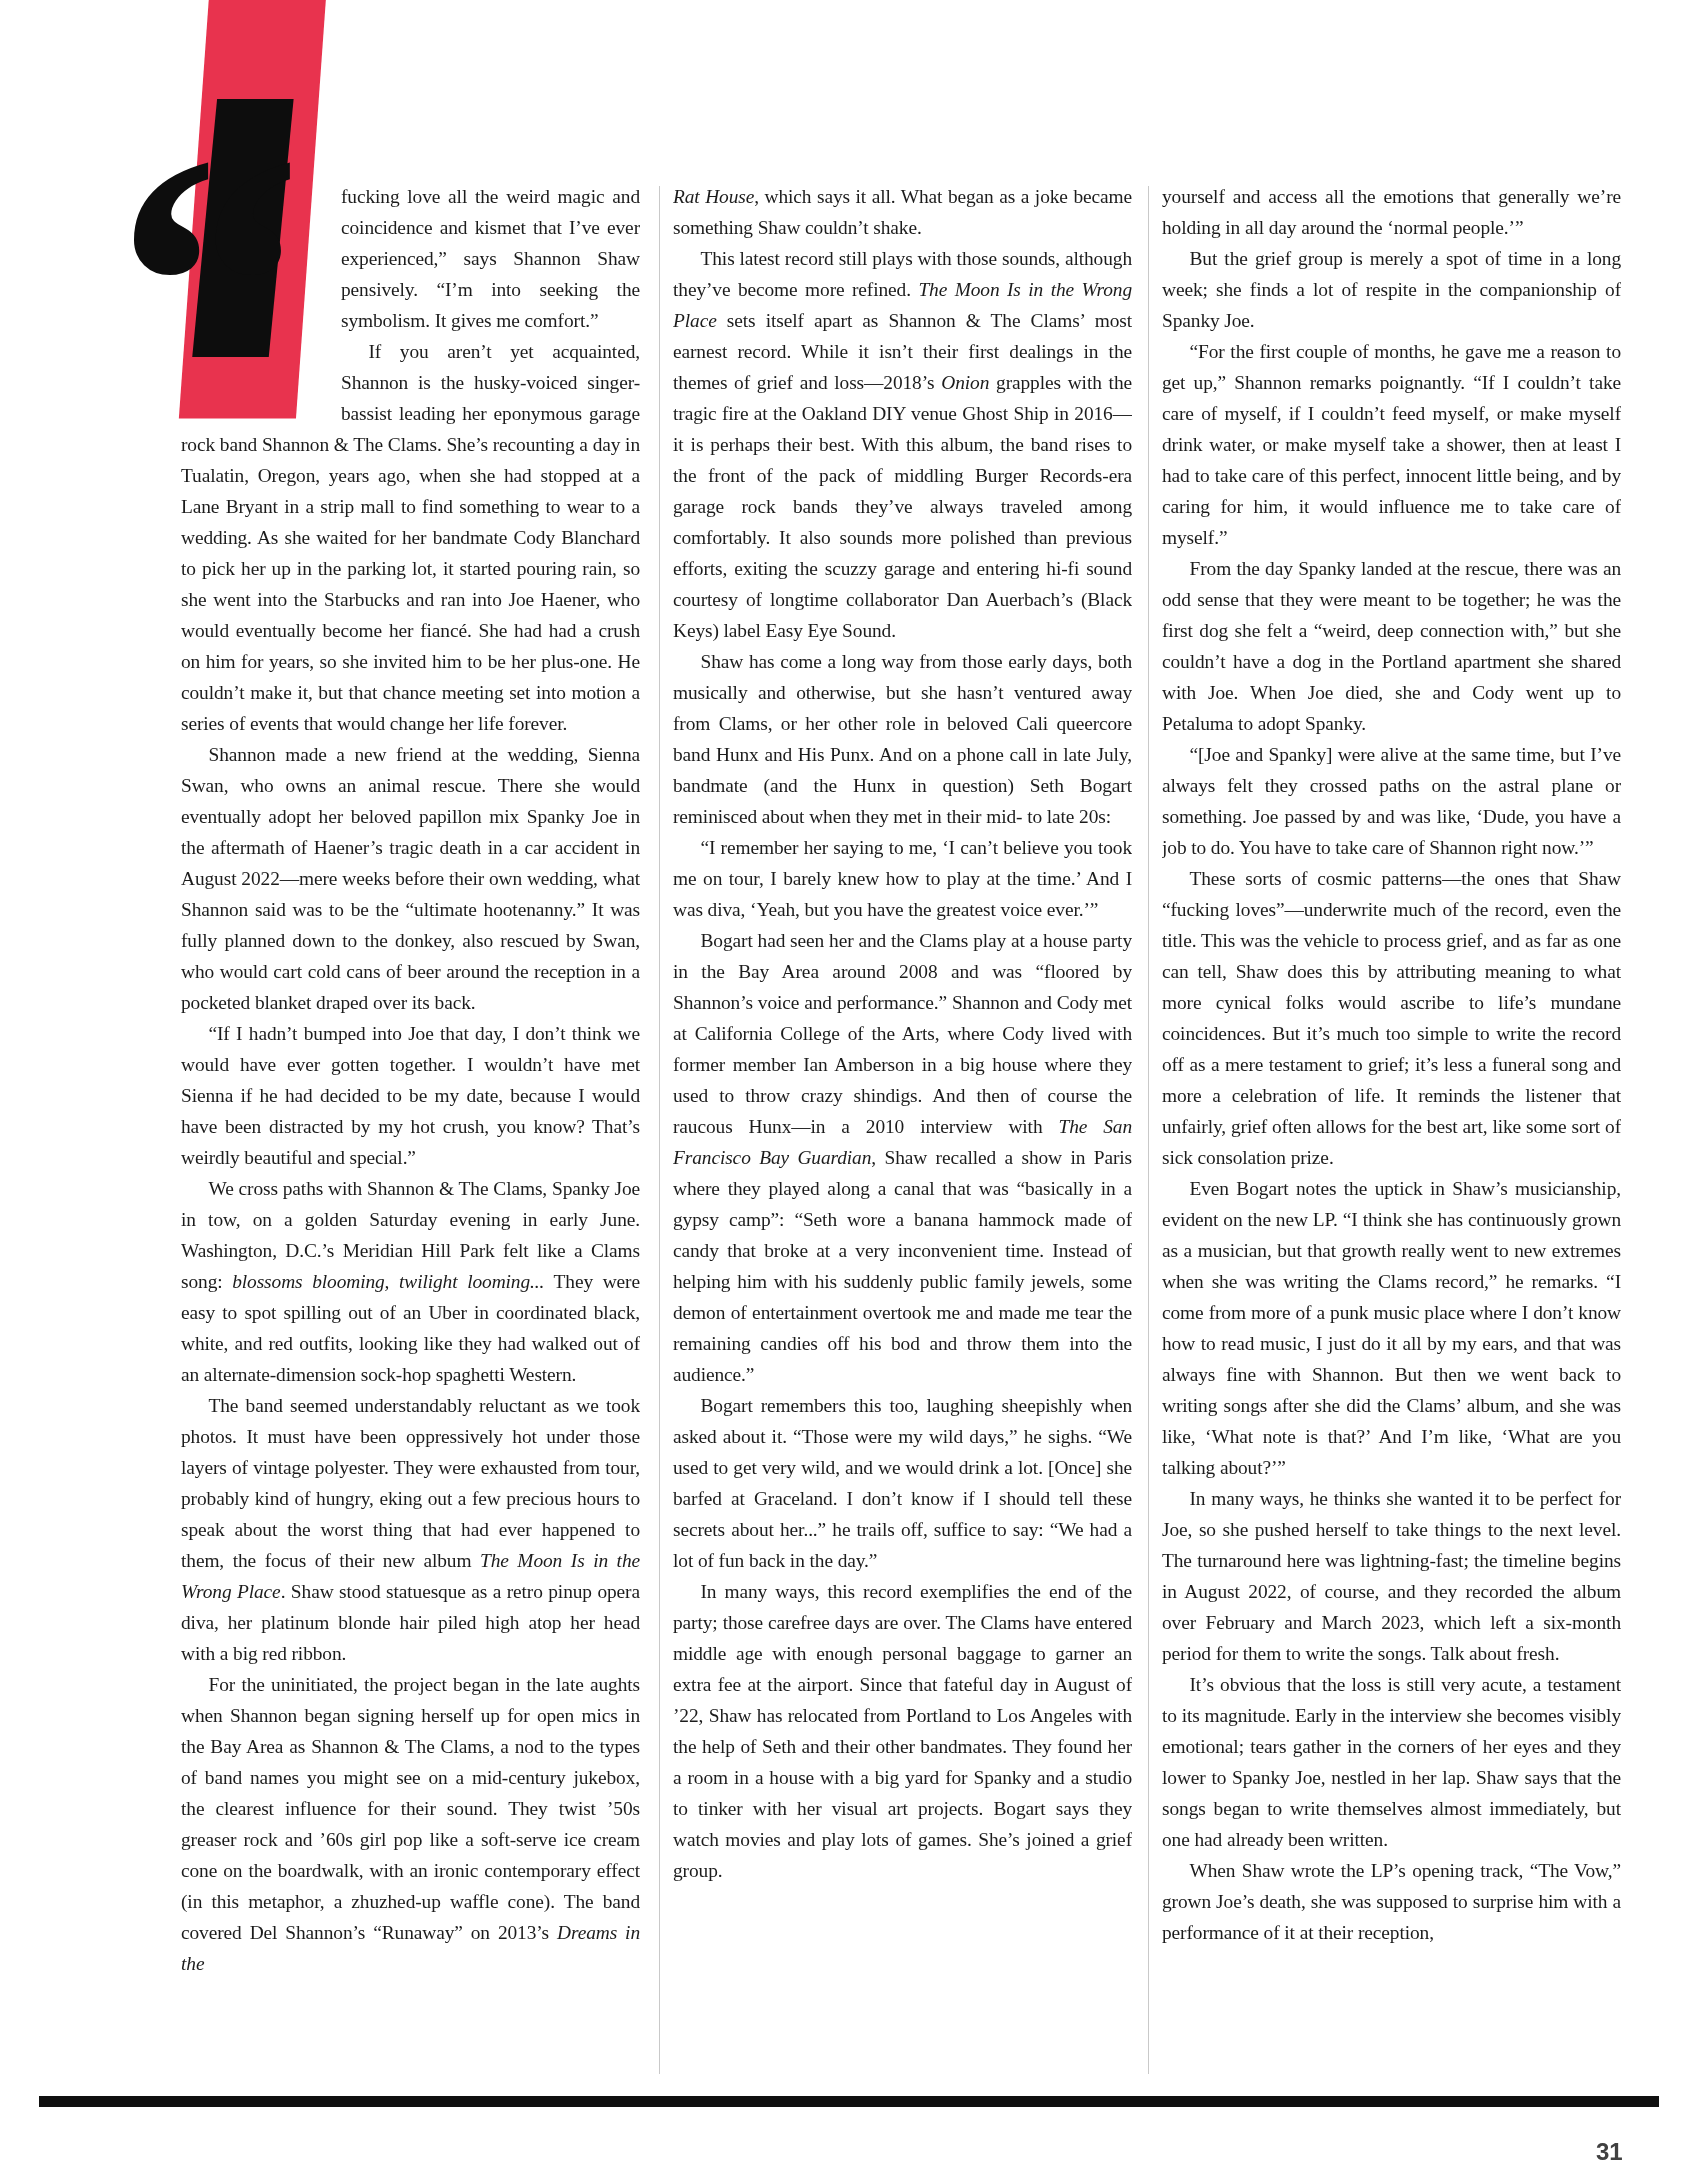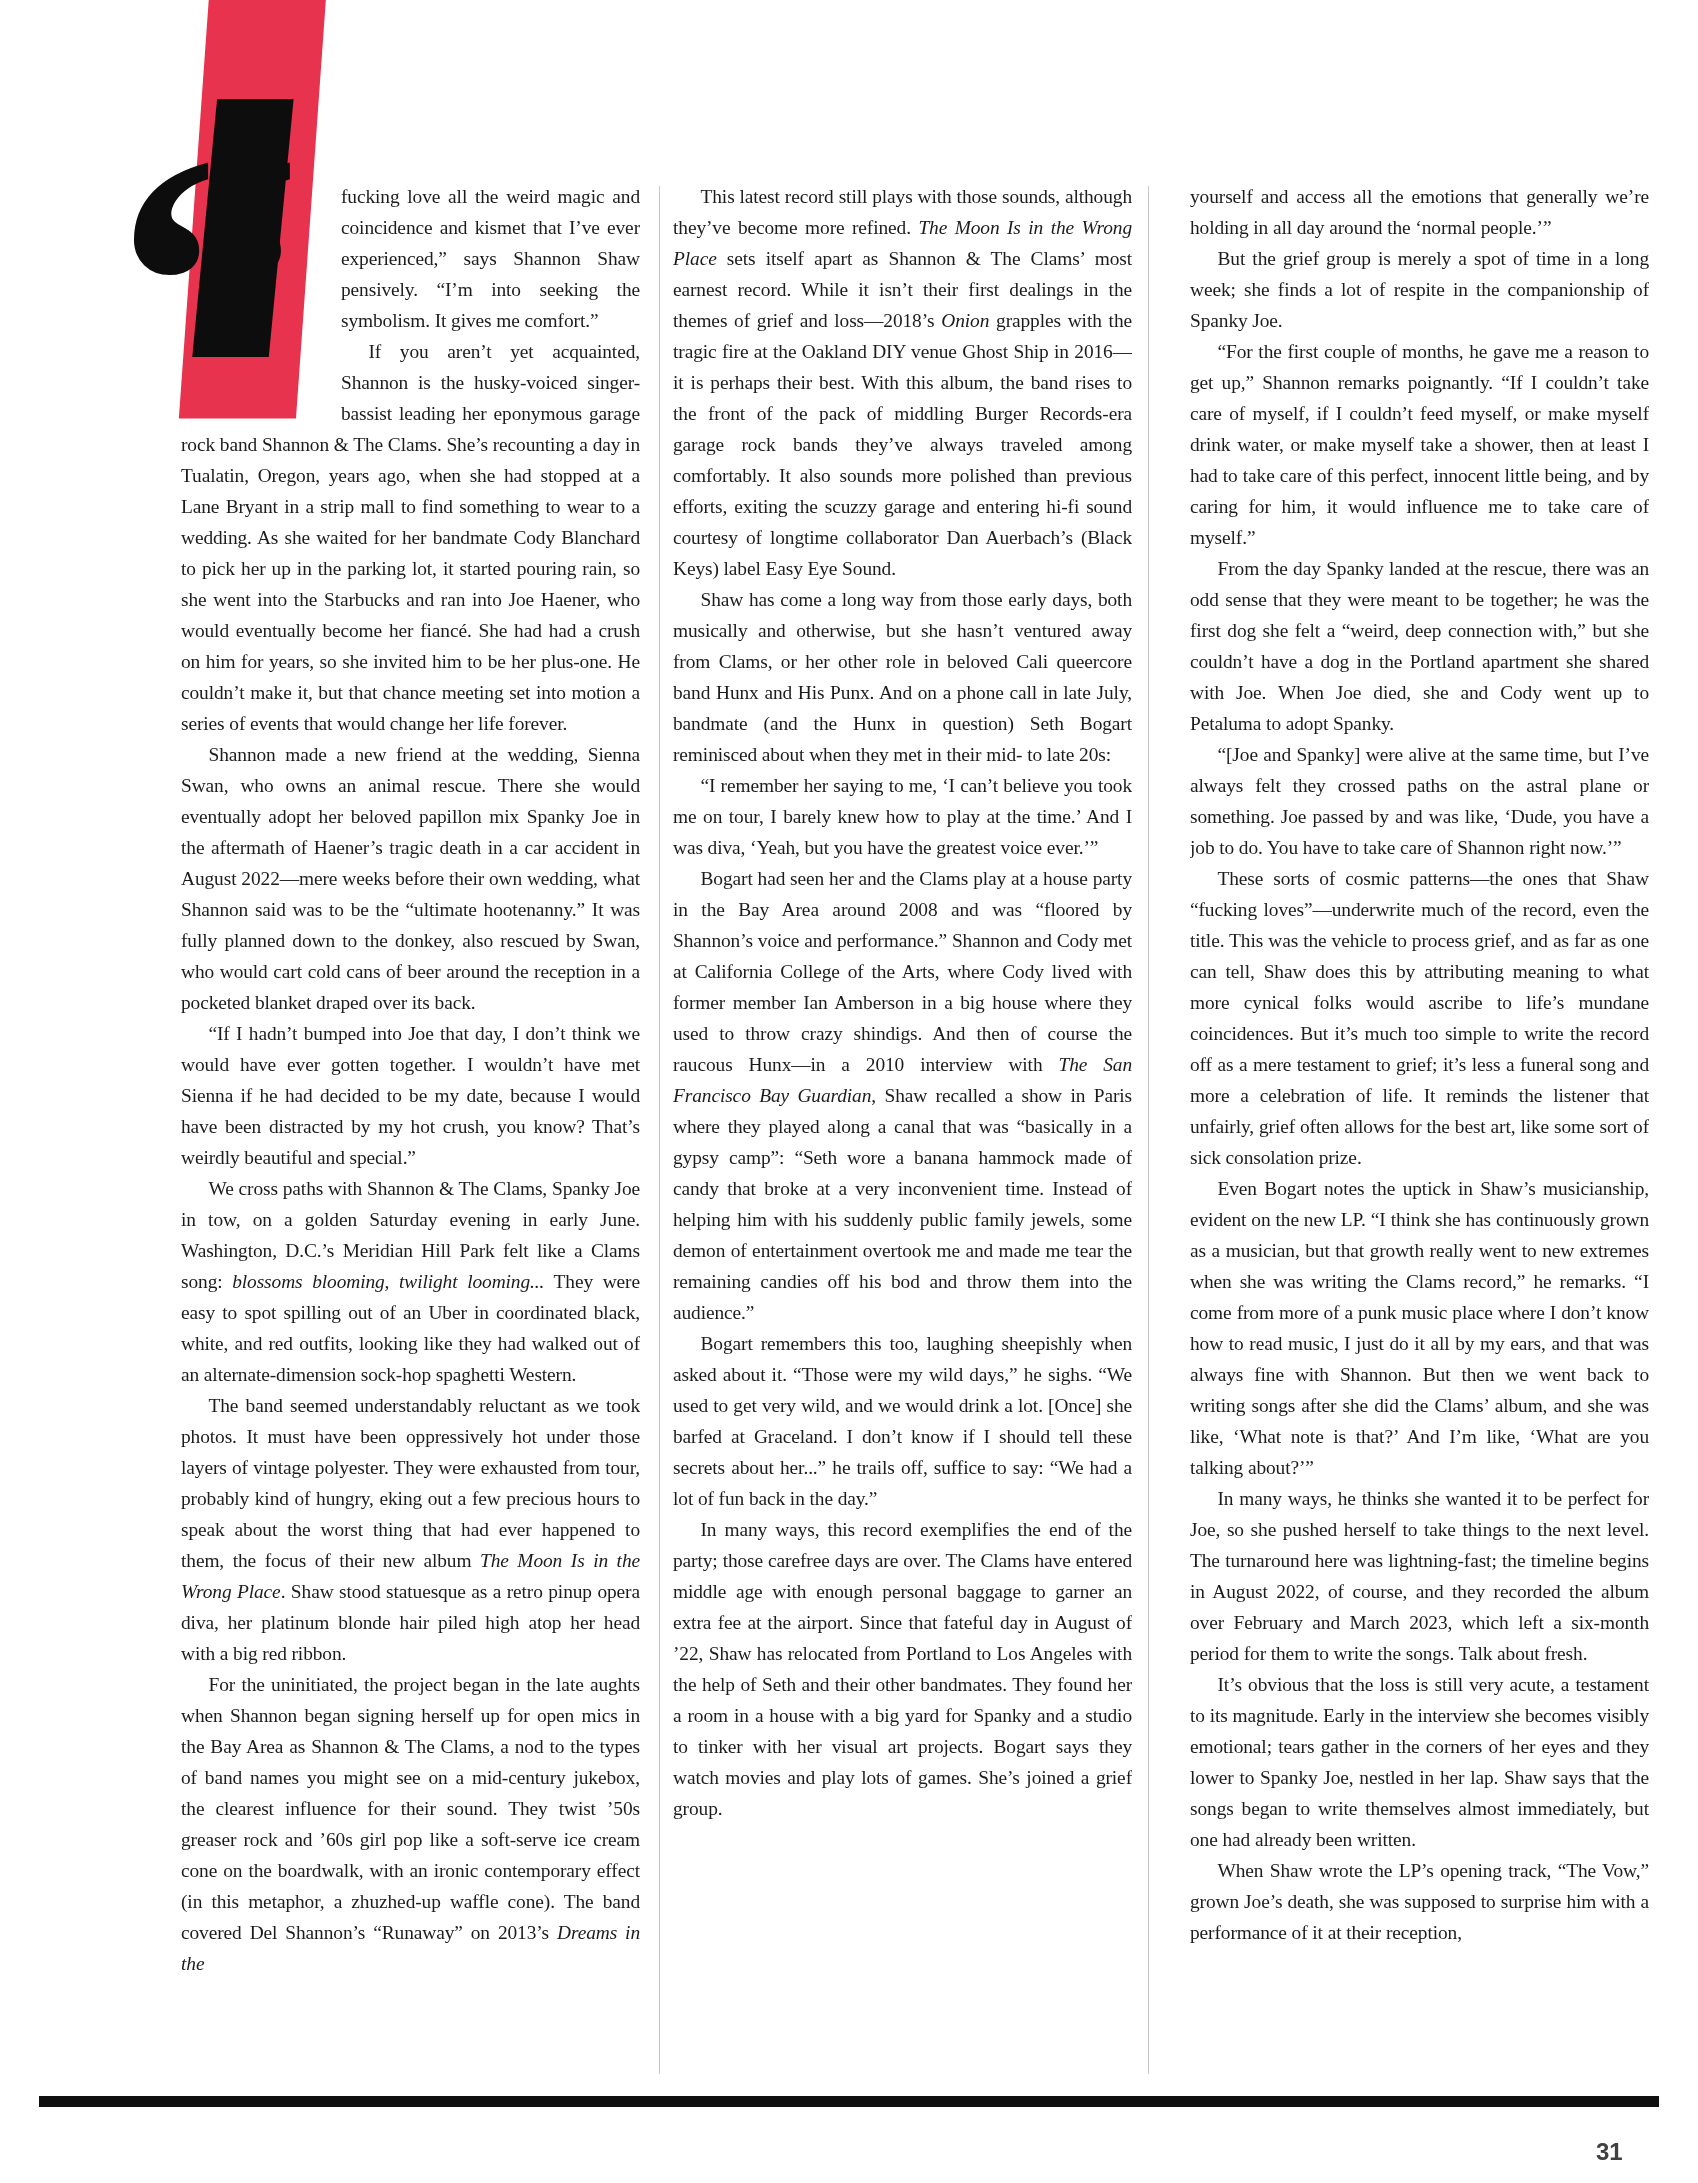--- a/index.html
+++ b/index.html
@@ -55,21 +55,21 @@
     height: 1908px;
     overflow: hidden;
     text-align: justify;
     font-size: 19.4px;
     line-height: 31px;
     letter-spacing: -0.1px;
     hyphens: auto;
   }
   #col-0 { left: 181px; }
   #col-1 { left: 673px; }
-  #col-2 { left: 1190px; }
+  #col-2 { left: 1162px; }
   .col p { margin: 0; }
   .col p.indent { text-indent: 27.5px; }
 
   .dropcap-spacer {
     float: left;
     width: 160px;
     height: 228px;
   }
 
   .vrule {
@@ -116,20 +116,21 @@
   <p class="para">fucking love all the weird magic and coincidence and kismet that I’ve ever experienced,” says Shannon Shaw pensively. “I’m into seeking the symbolism. It gives me comfort.”</p>
       <p class="para indent">If you aren’t yet acquainted, Shannon is the husky-voiced singer-bassist leading her eponymous garage rock band Shannon &amp; The Clams. She’s recounting a day in Tualatin, Oregon, years ago, when she had stopped at a Lane Bryant in a strip mall to find something to wear to a wedding. As she waited for her bandmate Cody Blanchard to pick her up in the parking lot, it started pouring rain, so she went into the Starbucks and ran into Joe Haener, who would eventually become her fiancé. She had had a crush on him for years, so she invited him to be her plus-one. He couldn’t make it, but that chance meeting set into motion a series of events that would change her life forever.</p>
       <p class="para indent">Shannon made a new friend at the wedding, Sienna Swan, who owns an animal rescue. There she would eventually adopt her beloved papillon mix Spanky Joe in the aftermath of Haener’s tragic death in a car accident in August 2022—mere weeks before their own wedding, what Shannon said was to be the “ultimate hootenanny.” It was fully planned down to the donkey, also rescued by Swan, who would cart cold cans of beer around the reception in a pocketed blanket draped over its back.</p>
       <p class="para indent">“If I hadn’t bumped into Joe that day, I don’t think we would have ever gotten together. I wouldn’t have met Sienna if he had decided to be my date, because I would have been distracted by my hot crush, you know? That’s weirdly beautiful and special.”</p>
       <p class="para indent">We cross paths with Shannon &amp; The Clams, Spanky Joe in tow, on a golden Saturday evening in early June. Washington, D.C.’s Meridian Hill Park felt like a Clams song: <i>blossoms blooming, twilight looming...</i> They were easy to spot spilling out of an Uber in coordinated black, white, and red outfits, looking like they had walked out of an alternate-dimension sock-hop spaghetti Western.</p>
       <p class="para indent">The band seemed understandably reluctant as we took photos. It must have been oppressively hot under those layers of vintage polyester. They were exhausted from tour, probably kind of hungry, eking out a few precious hours to speak about the worst thing that had ever happened to them, the focus of their new album <i>The Moon Is in the Wrong Place</i>. Shaw stood statuesque as a retro pinup opera diva, her platinum blonde hair piled high atop her head with a big red ribbon.</p>
       <p class="para indent">For the uninitiated, the project began in the late aughts when Shannon began signing herself up for open mics in the Bay Area as Shannon &amp; The Clams, a nod to the types of band names you might see on a mid-century jukebox, the clearest influence for their sound. They twist ’50s greaser rock and ’60s girl pop like a soft-serve ice cream cone on the boardwalk, with an ironic contemporary effect (in this metaphor, a zhuzhed-up waffle cone). The band covered Del Shannon’s “Runaway” on 2013’s <i>Dreams in the</i></p>
     </div>
   <div class="vrule" id="rule-1"></div>
   <div class="col" id="col-1">
+      <p class="para"><i>Rat House</i>, which says it all. What began as a joke became something Shaw couldn’t shake.</p>
       <p class="para indent">This latest record still plays with those sounds, although they’ve become more refined. <i>The Moon Is in the Wrong Place</i> sets itself apart as Shannon &amp; The Clams’ most earnest record. While it isn’t their first dealings in the themes of grief and loss—2018’s <i>Onion</i> grapples with the tragic fire at the Oakland DIY venue Ghost Ship in 2016—it is perhaps their best. With this album, the band rises to the front of the pack of middling Burger Records-era garage rock bands they’ve always traveled among comfortably. It also sounds more polished than previous efforts, exiting the scuzzy garage and entering hi-fi sound courtesy of longtime collaborator Dan Auerbach’s (Black Keys) label Easy Eye Sound.</p>
       <p class="para indent">Shaw has come a long way from those early days, both musically and otherwise, but she hasn’t ventured away from Clams, or her other role in beloved Cali queercore band Hunx and His Punx. And on a phone call in late July, bandmate (and the Hunx in question) Seth Bogart reminisced about when they met in their mid- to late 20s:</p>
       <p class="para indent">“I remember her saying to me, ‘I can’t believe you took me on tour, I barely knew how to play at the time.’ And I was diva, ‘Yeah, but you have the greatest voice ever.’”</p>
       <p class="para indent">Bogart had seen her and the Clams play at a house party in the Bay Area around 2008 and was “floored by Shannon’s voice and performance.” Shannon and Cody met at California College of the Arts, where Cody lived with former member Ian Amberson in a big house where they used to throw crazy shindigs. And then of course the raucous Hunx—in a 2010 interview with <i>The San Francisco Bay Guardian</i>, Shaw recalled a show in Paris where they played along a canal that was “basically in a gypsy camp”: “Seth wore a banana hammock made of candy that broke at a very inconvenient time. Instead of helping him with his suddenly public family jewels, some demon of entertainment overtook me and made me tear the remaining candies off his bod and throw them into the audience.”</p>
       <p class="para indent">Bogart remembers this too, laughing sheepishly when asked about it. “Those were my wild days,” he sighs. “We used to get very wild, and we would drink a lot. [Once] she barfed at Graceland. I don’t know if I should tell these secrets about her...” he trails off, suffice to say: “We had a lot of fun back in the day.”</p>
       <p class="para indent">In many ways, this record exemplifies the end of the party; those carefree days are over. The Clams have entered middle age with enough personal baggage to garner an extra fee at the airport. Since that fateful day in August of ’22, Shaw has relocated from Portland to Los Angeles with the help of Seth and their other bandmates. They found her a room in a house with a big yard for Spanky and a studio to tinker with her visual art projects. Bogart says they watch movies and play lots of games. She’s joined a grief group.</p>
     </div>
   <div class="vrule" id="rule-2"></div>
   <div class="col" id="col-2">
       <p class="para">yourself and access all the emotions that generally we’re holding in all day around the ‘normal people.’”</p>

